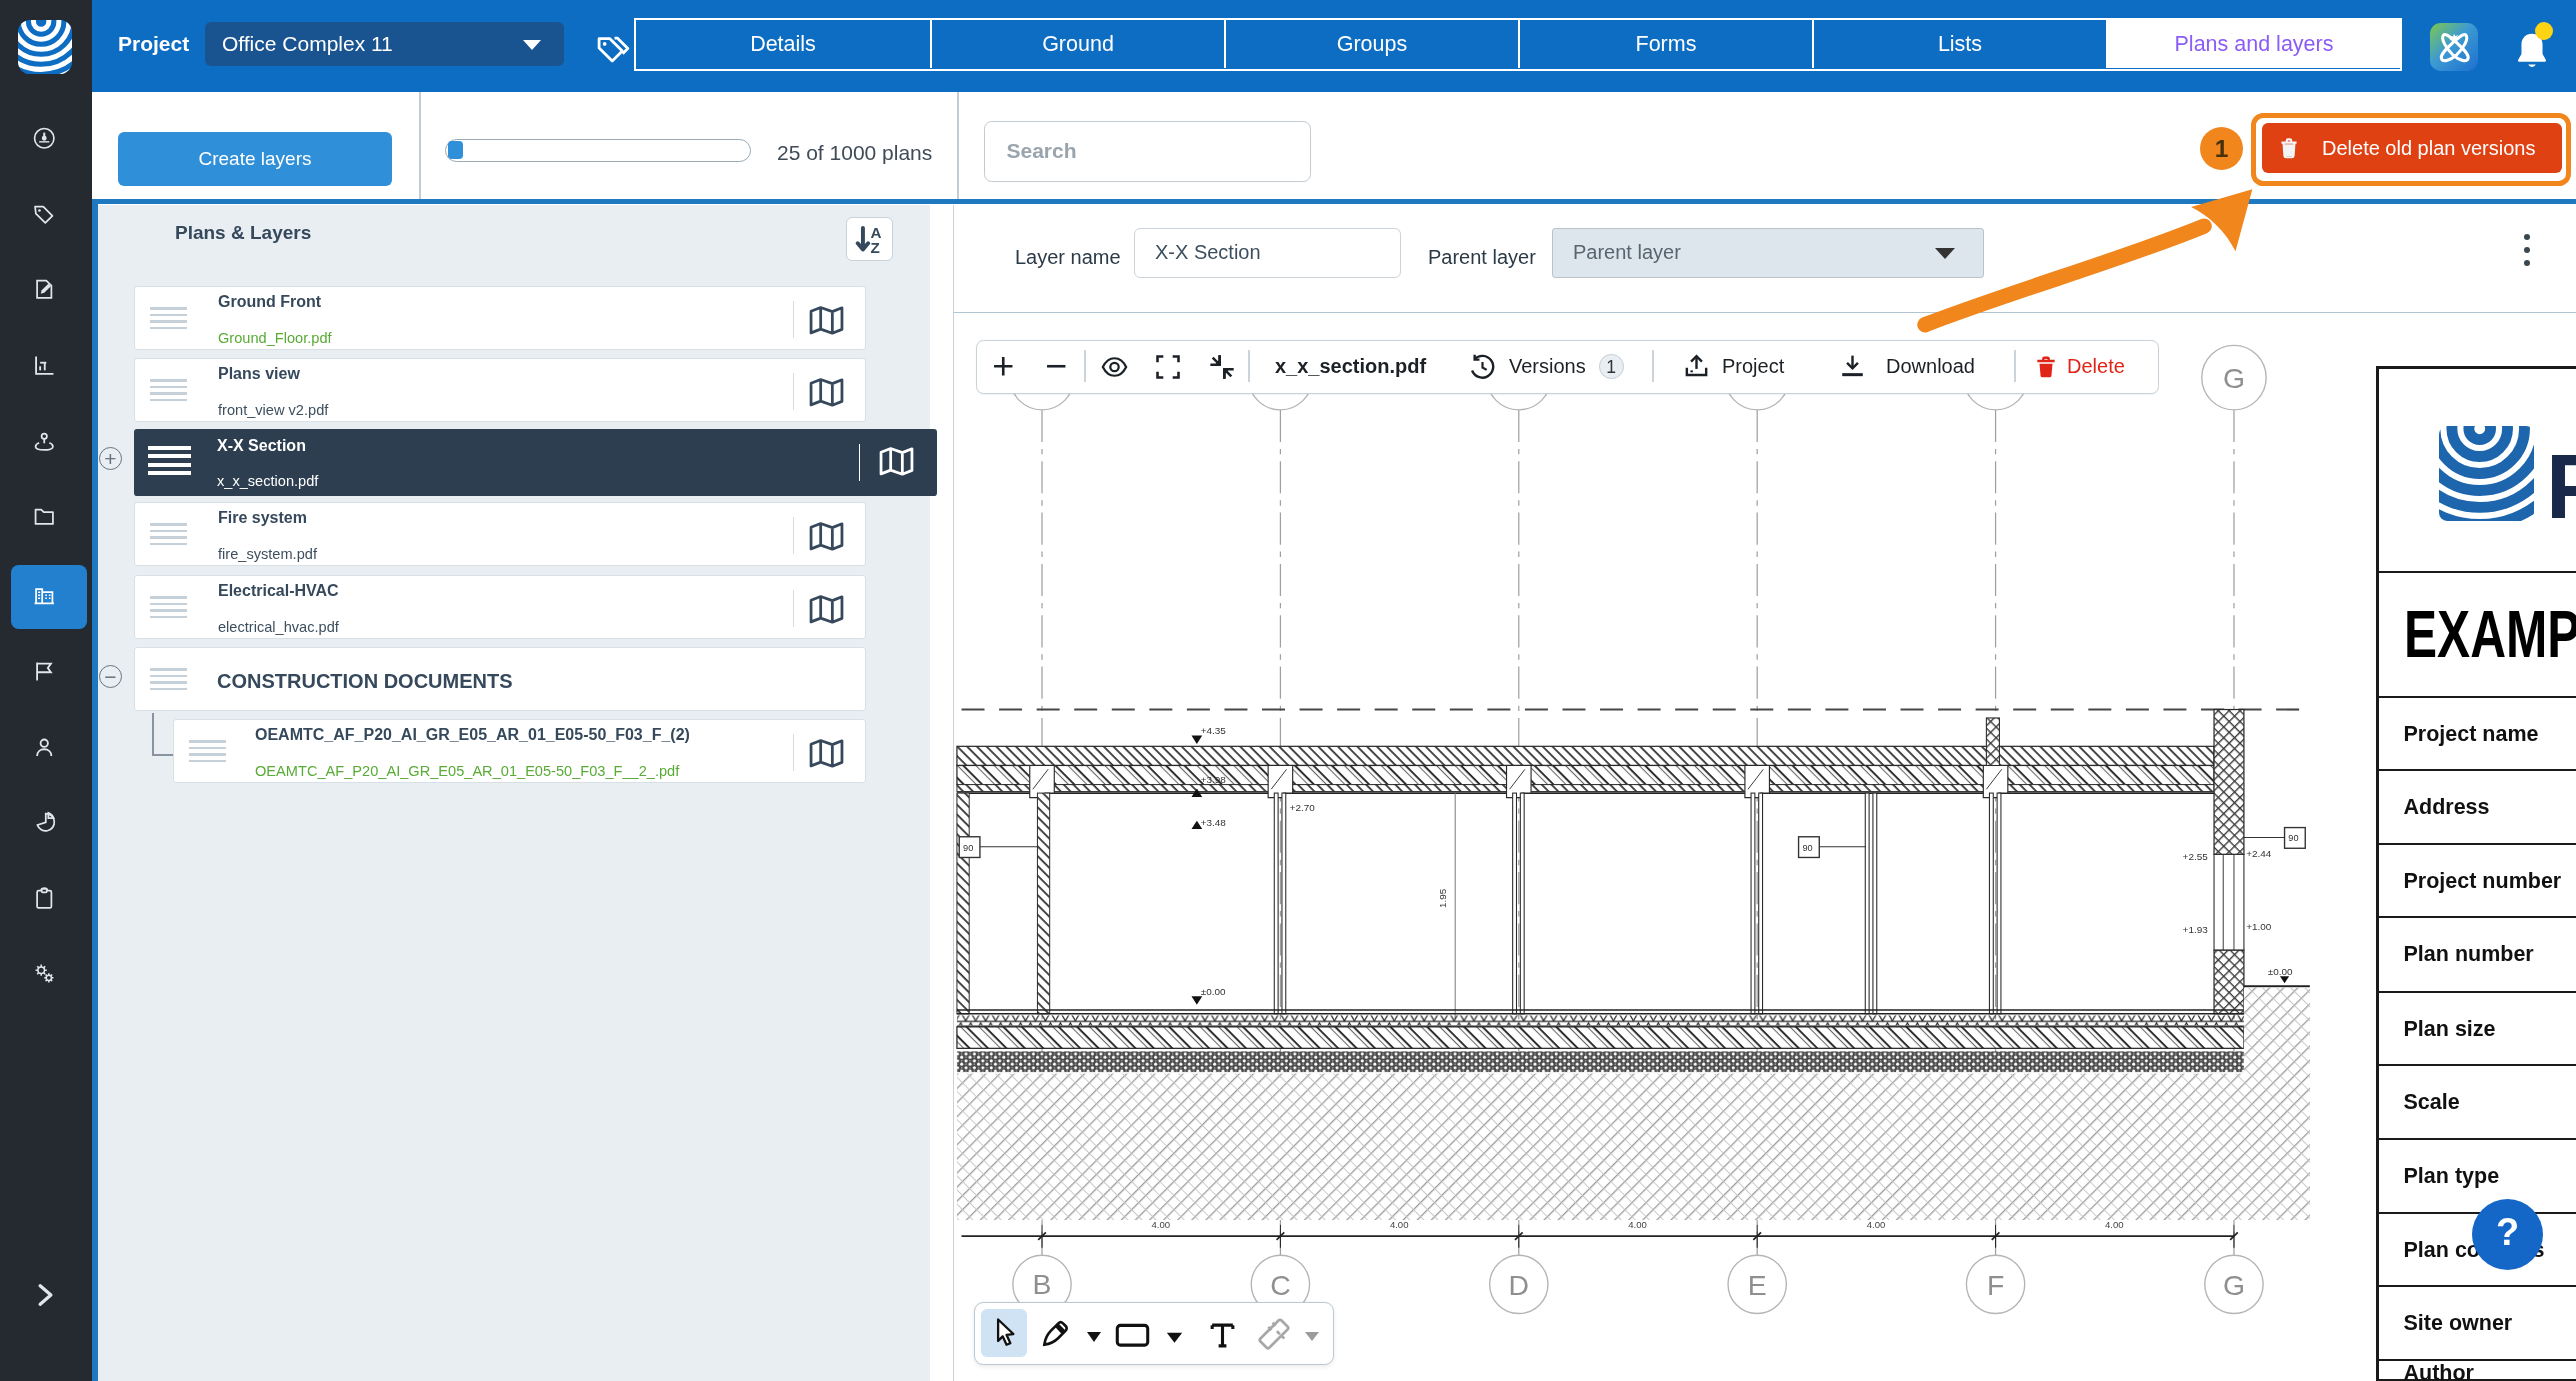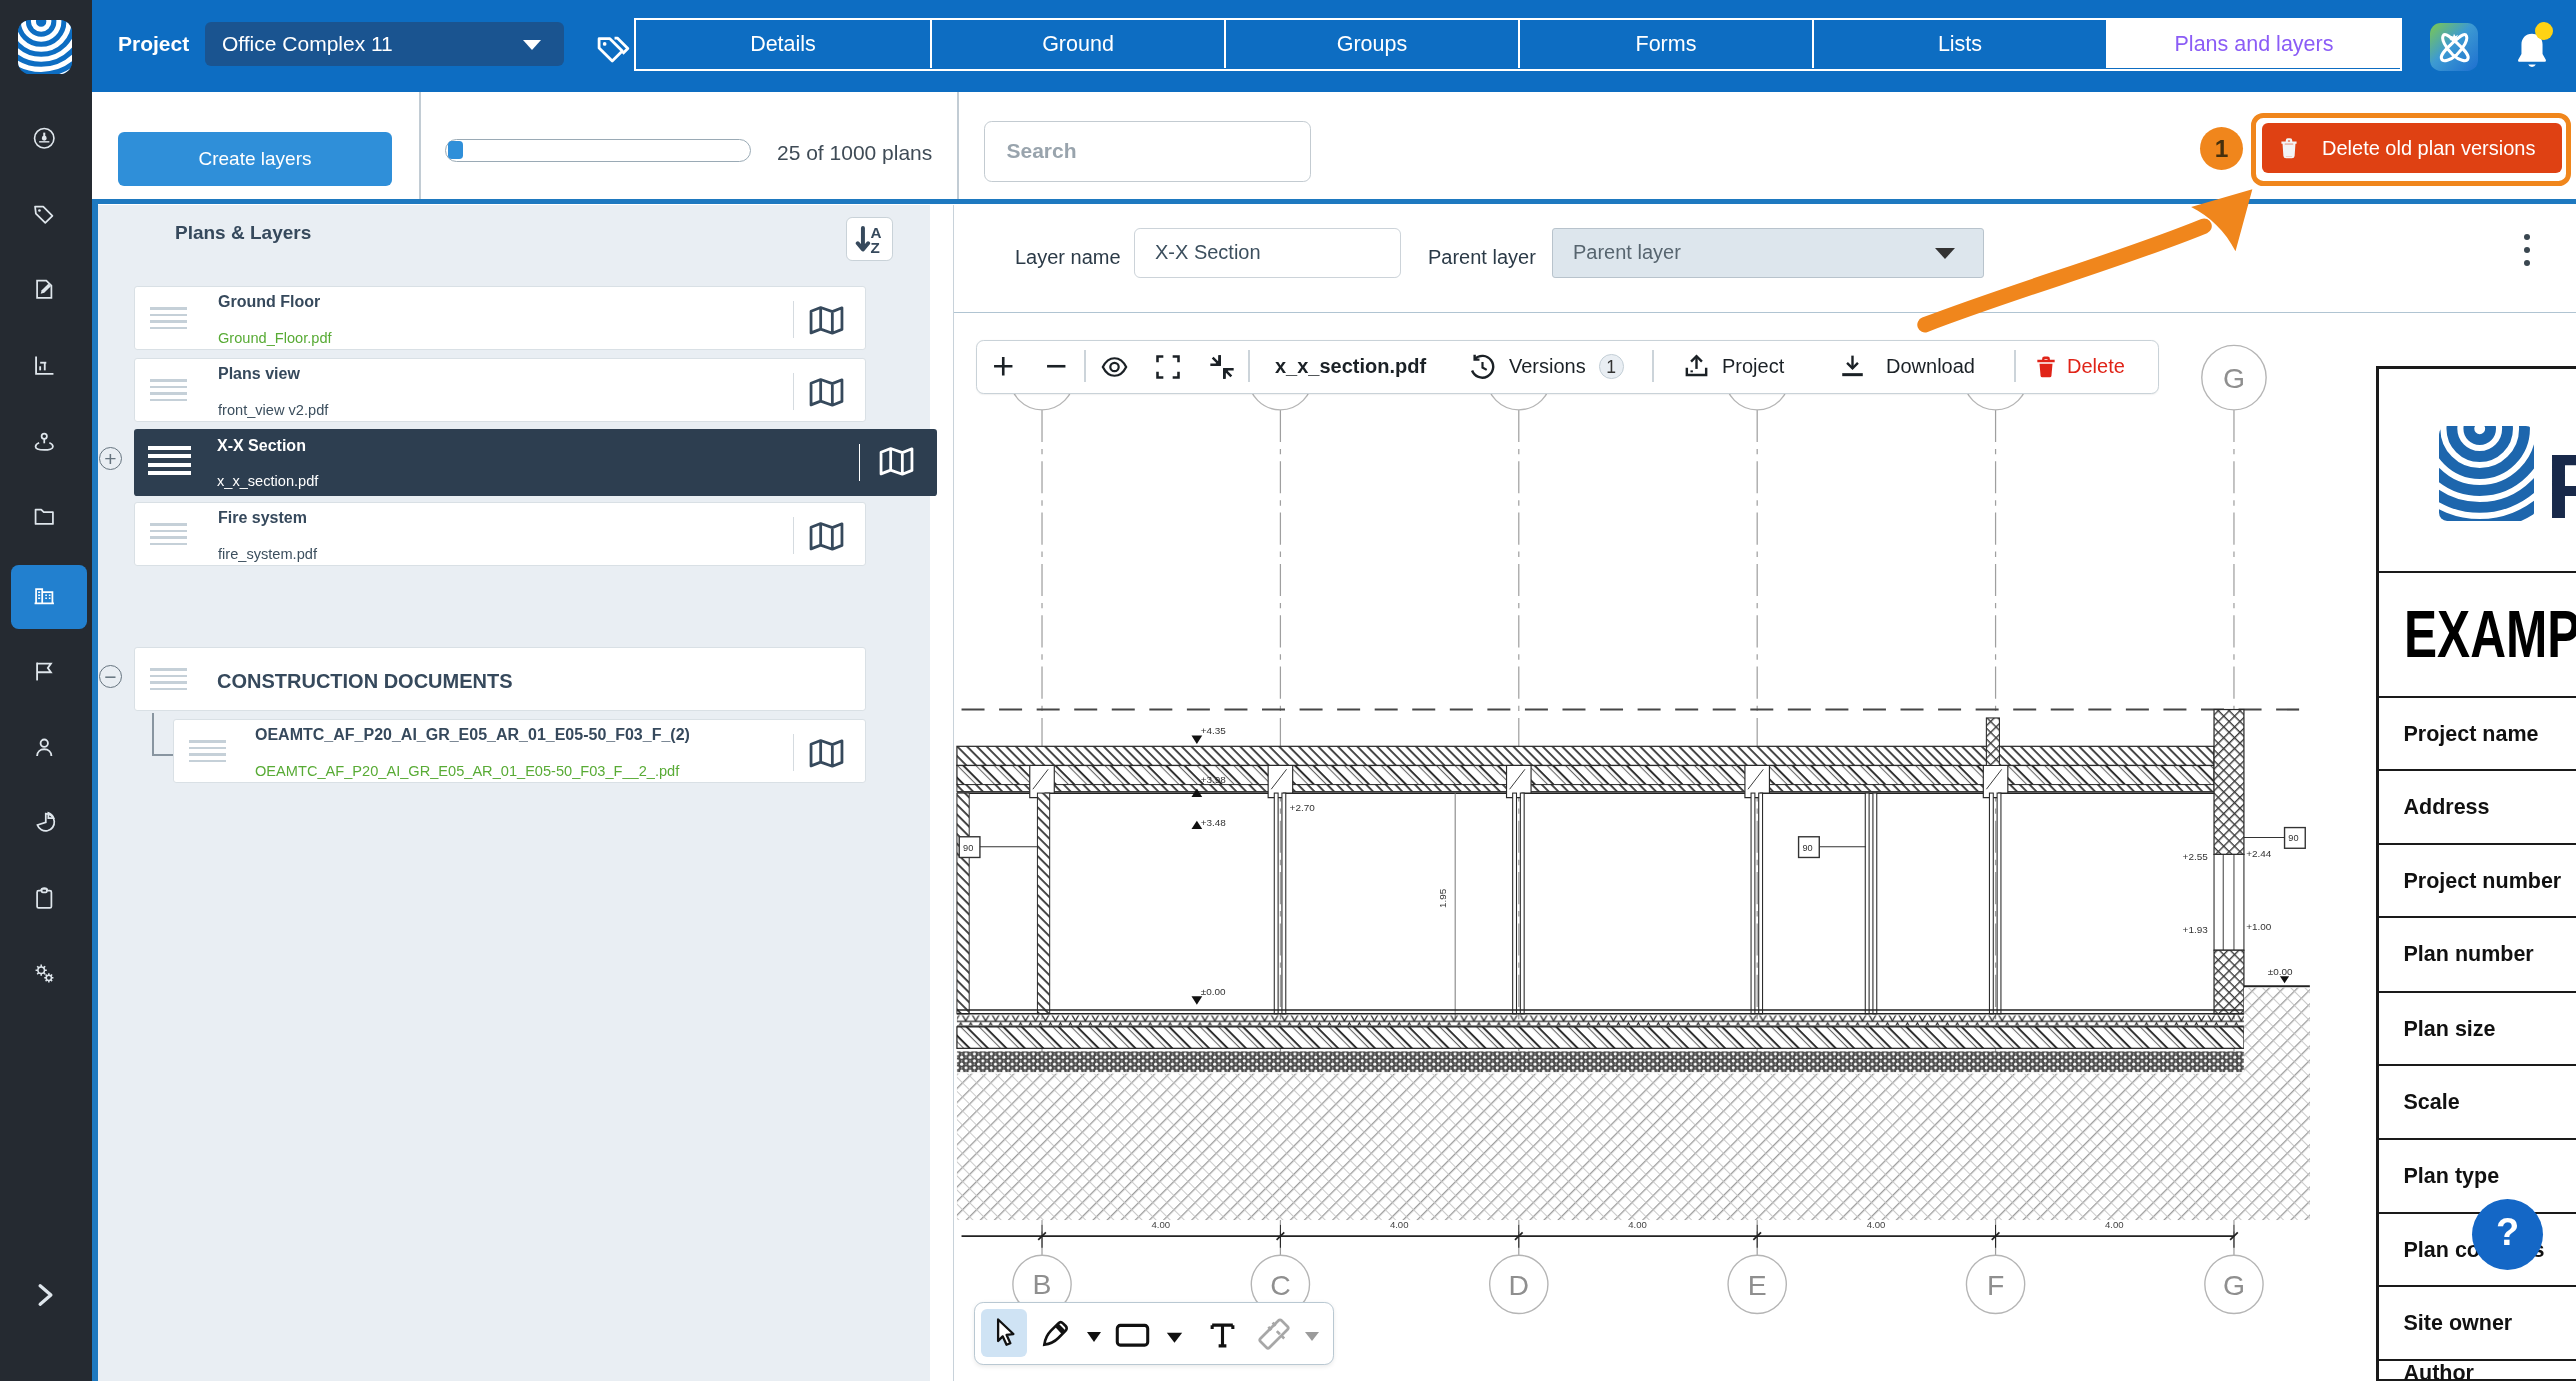--- a/index.html
+++ b/index.html
@@ -249,21 +249,21 @@
       <text x="10.2" y="19" font-size="10" font-weight="bold" fill="#36495c" font-family="Liberation Sans">Z</text>
     </svg>
   </div>
   <div class="card abs" style="top:81px">
     <div class="ham">
           <i style="top:0"></i>
           <i style="top:6.5px"></i>
           <i style="top:13px"></i>
           <i style="top:19.6px"></i>
         </div>
-    <div class="t">Ground Floor</div>
+    <div class="t">Ground Front</div>
         <div class="s green">Ground_Floor.pdf</div>
     <div class="mapsep"></div>
     <svg class="mapicon" viewBox="0 0 24 21">
           <path d="M1.4,4.2 L8,1.6 L16,4.4 L22.6,1.8 L22.6,16.6 L16,19.2 L8,16.4 L1.4,19 Z M8,1.6 L8,16.4 M16,4.4 L16,19.2" fill="none" stroke="#36495c" stroke-width="1.9" stroke-linejoin="round"></path>
         </svg>
   </div>
   <div class="card abs" style="top:153px">
     <div class="ham">
           <i style="top:0"></i>
           <i style="top:6.5px"></i>
@@ -294,20 +294,34 @@
   <div class="abs circbtn" style="left:0.8px;top:242px">+</div>
   <div class="card abs" style="top:297px">
     <div class="ham">
           <i style="top:0"></i>
           <i style="top:6.5px"></i>
           <i style="top:13px"></i>
           <i style="top:19.6px"></i>
         </div>
     <div class="t">Fire system</div>
         <div class="s">fire_system.pdf</div>
+    <div class="mapsep"></div>
+    <svg class="mapicon" viewBox="0 0 24 21">
+          <path d="M1.4,4.2 L8,1.6 L16,4.4 L22.6,1.8 L22.6,16.6 L16,19.2 L8,16.4 L1.4,19 Z M8,1.6 L8,16.4 M16,4.4 L16,19.2" fill="none" stroke="#36495c" stroke-width="1.9" stroke-linejoin="round"></path>
+        </svg>
+  </div>
+  <div class="card abs" style="top:370px">
+    <div class="ham">
+          <i style="top:0"></i>
+          <i style="top:6.5px"></i>
+          <i style="top:13px"></i>
+          <i style="top:19.6px"></i>
+        </div>
+    <div class="t">Electrical-HVAC</div>
+        <div class="s">electrical_hvac.pdf</div>
     <div class="mapsep"></div>
     <svg class="mapicon" viewBox="0 0 24 21">
           <path d="M1.4,4.2 L8,1.6 L16,4.4 L22.6,1.8 L22.6,16.6 L16,19.2 L8,16.4 L1.4,19 Z M8,1.6 L8,16.4 M16,4.4 L16,19.2" fill="none" stroke="#36495c" stroke-width="1.9" stroke-linejoin="round"></path>
         </svg>
   </div>
   <div class="card abs" style="top:442px">
     <div class="ham" style="top:20px">
           <i style="top:0"></i>
           <i style="top:6.5px"></i>
           <i style="top:13px"></i>

